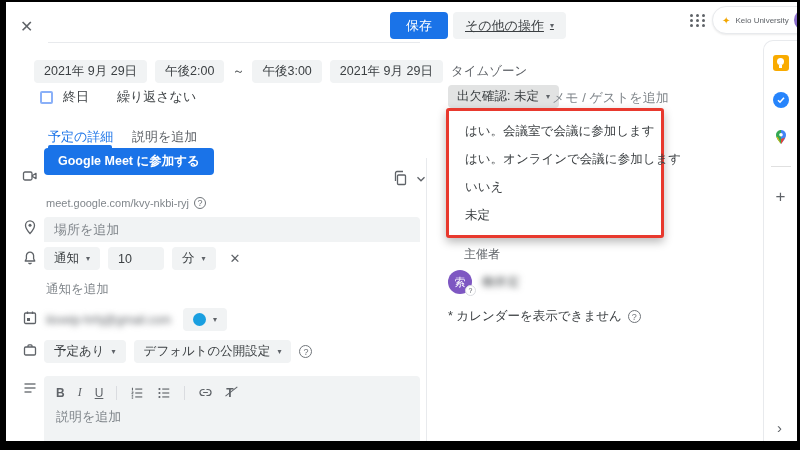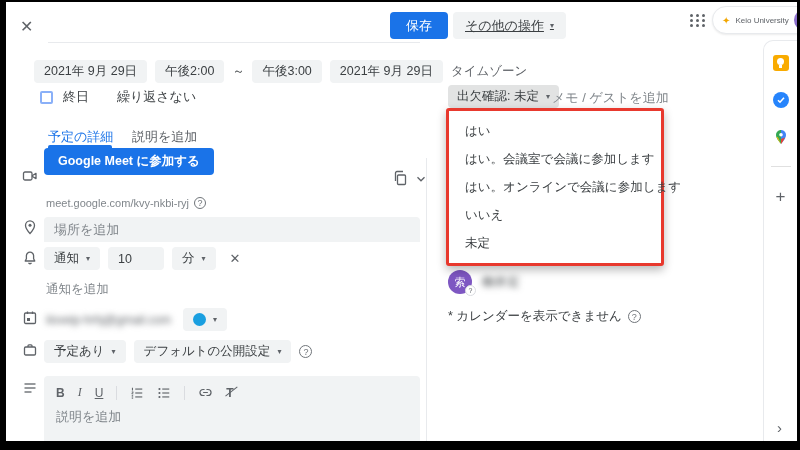--- a/index.html
+++ b/index.html
@@ -236,21 +236,20 @@
   <div class="abs rsvp-chip" style="left:442px;top:83px;justify-content:flex-end;">
     <span>出欠確認: 未定</span>
     <span class="caret">▾</span>
   </div>
   <div class="abs memo-text" style="left:546px;top:87px;">メモ / ゲストを追加</div>
 
   <div class="abs organizer" style="left:458px;top:244px;">主催者</div>
 
   <div class="abs dropdown" style="left:440px;top:106px;width:218px;">
     <div style="padding:6px 0;">
-      <div class="dd-item">はい</div>
       <div class="dd-item">はい。会議室で会議に参加します</div>
       <div class="dd-item">はい。オンラインで会議に参加します</div>
       <div class="dd-item">いいえ</div>
       <div class="dd-item">未定</div>
     </div>
   </div>
 
   <div class="abs" style="left:442px;top:268px;display:flex;align-items:center;gap:10px;">
     <span class="avatar-guest">
       <span>索</span>

